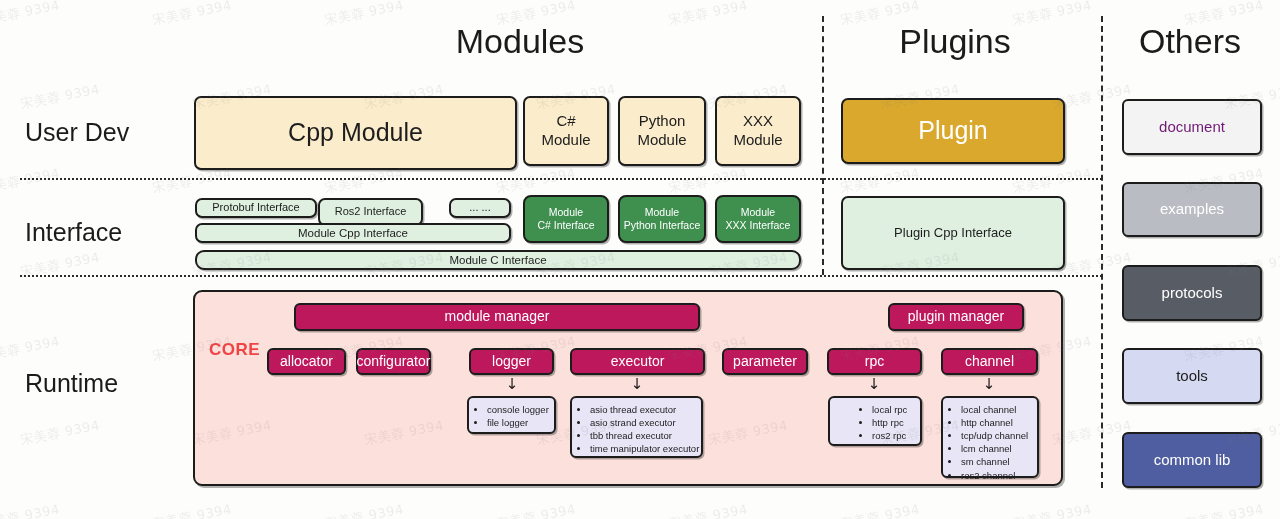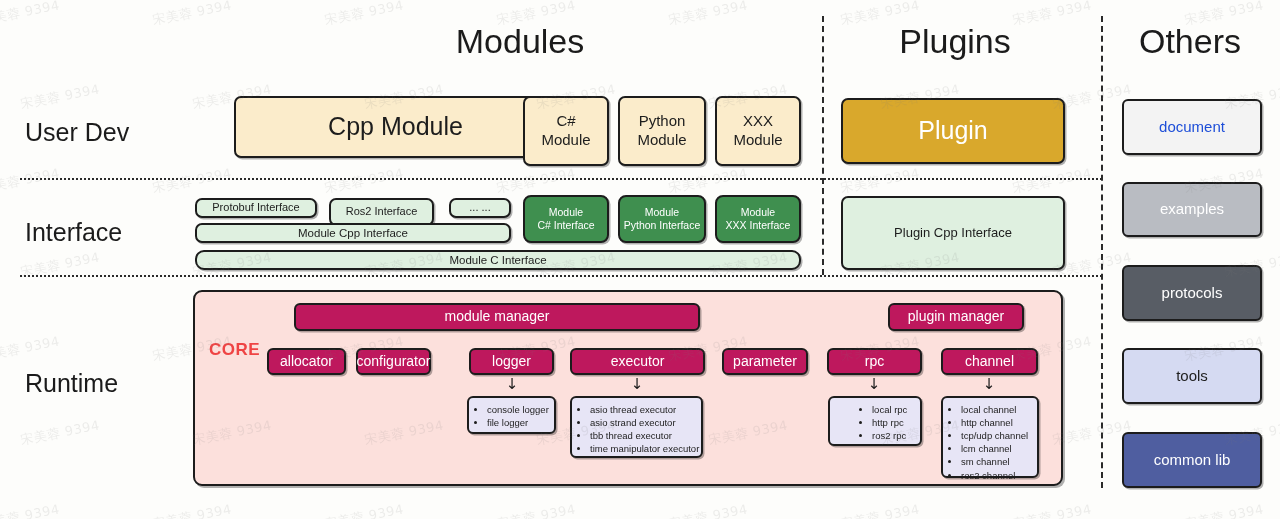--- a/index.html
+++ b/index.html
@@ -178,21 +178,21 @@
     line-height: 1;
     text-align: center;
     font-family: "DejaVu Sans", sans-serif;
   }
 
   
   .b-other {
     font-size: 15px;
     border-radius: 6px;
   }
-  .o-document { background: #f3f3f3; color: #1d4ed8; }
+  .o-document { background: #f3f3f3; color: #701a75; }
   .o-examples { background: #b9bcc2; color: #ffffff; }
   .o-protocols { background: #585d65; color: #ffffff; }
   .o-tools { background: #d5daf2; color: #1d1d1d; }
   .o-commonlib { background: #4f5ea0; color: #ffffff; }
 </style>
 </head>
 <body>
 
 <div id="stage">
 
@@ -261,35 +261,35 @@
   <div class="vdiv" style="left:1101px; top:16px; height:472px;"></div>
 
   <div class="col-header" style="left:330px; top:22px; width:380px;">Modules</div>
   <div class="col-header" style="left:830px; top:22px; width:250px;">Plugins</div>
   <div class="col-header" style="left:1110px; top:22px; width:160px;">Others</div>
 
   <div class="row-label" style="left:25px; top:118px;">User Dev</div>
   <div class="row-label" style="left:25px; top:218px;">Interface</div>
   <div class="row-label" style="left:25px; top:369px;">Runtime</div>
 
-  <div class="box b-module big" style="left:194px; top:96px; width:323px; height:62px;margin-left:40px;">Cpp Module</div>
+  <div class="box b-module big" style="left:194px; top:96px; width:323px; height:74px;">Cpp Module</div>
 
   <div class="box b-module small" style="left:523px; top:96px; width:86px; height:70px; white-space:pre-line;">C#
 Module</div>
 
   <div class="box b-module small" style="left:618px; top:96px; width:88px; height:70px; white-space:pre-line;">Python
 Module</div>
 
   <div class="box b-module small" style="left:715px; top:96px; width:86px; height:70px; white-space:pre-line;">XXX
 Module</div>
 
   <div class="box b-plugin" style="left:841px; top:98px; width:224px; height:66px;">Plugin</div>
 
   <div class="box b-iface" style="left:195px; top:198px; width:122px; height:20px;">Protobuf Interface</div>
-  <div class="box b-iface" style="left:329px; top:198px; width:105px; height:28px;">Ros2 Interface</div>
+  <div class="box b-iface" style="left:318px; top:198px; width:105px; height:28px;">Ros2 Interface</div>
   <div class="box b-iface" style="left:449px; top:198px; width:62px; height:20px;">... ...</div>
 
   <div class="box b-iface mid" style="left:195px; top:223px; width:316px; height:20px;">Module Cpp Interface</div>
 
   <div class="box b-iface mid" style="left:195px; top:250px; width:606px; height:20px;border-radius:9px;">Module C Interface</div>
 
   <div class="box b-iface-dark" style="left:523px; top:195px; width:86px; height:48px; white-space:pre-line;">Module
 C# Interface</div>
   <div class="box b-iface-dark" style="left:618px; top:195px; width:88px; height:48px; white-space:pre-line;">Module
 Python Interface</div>

